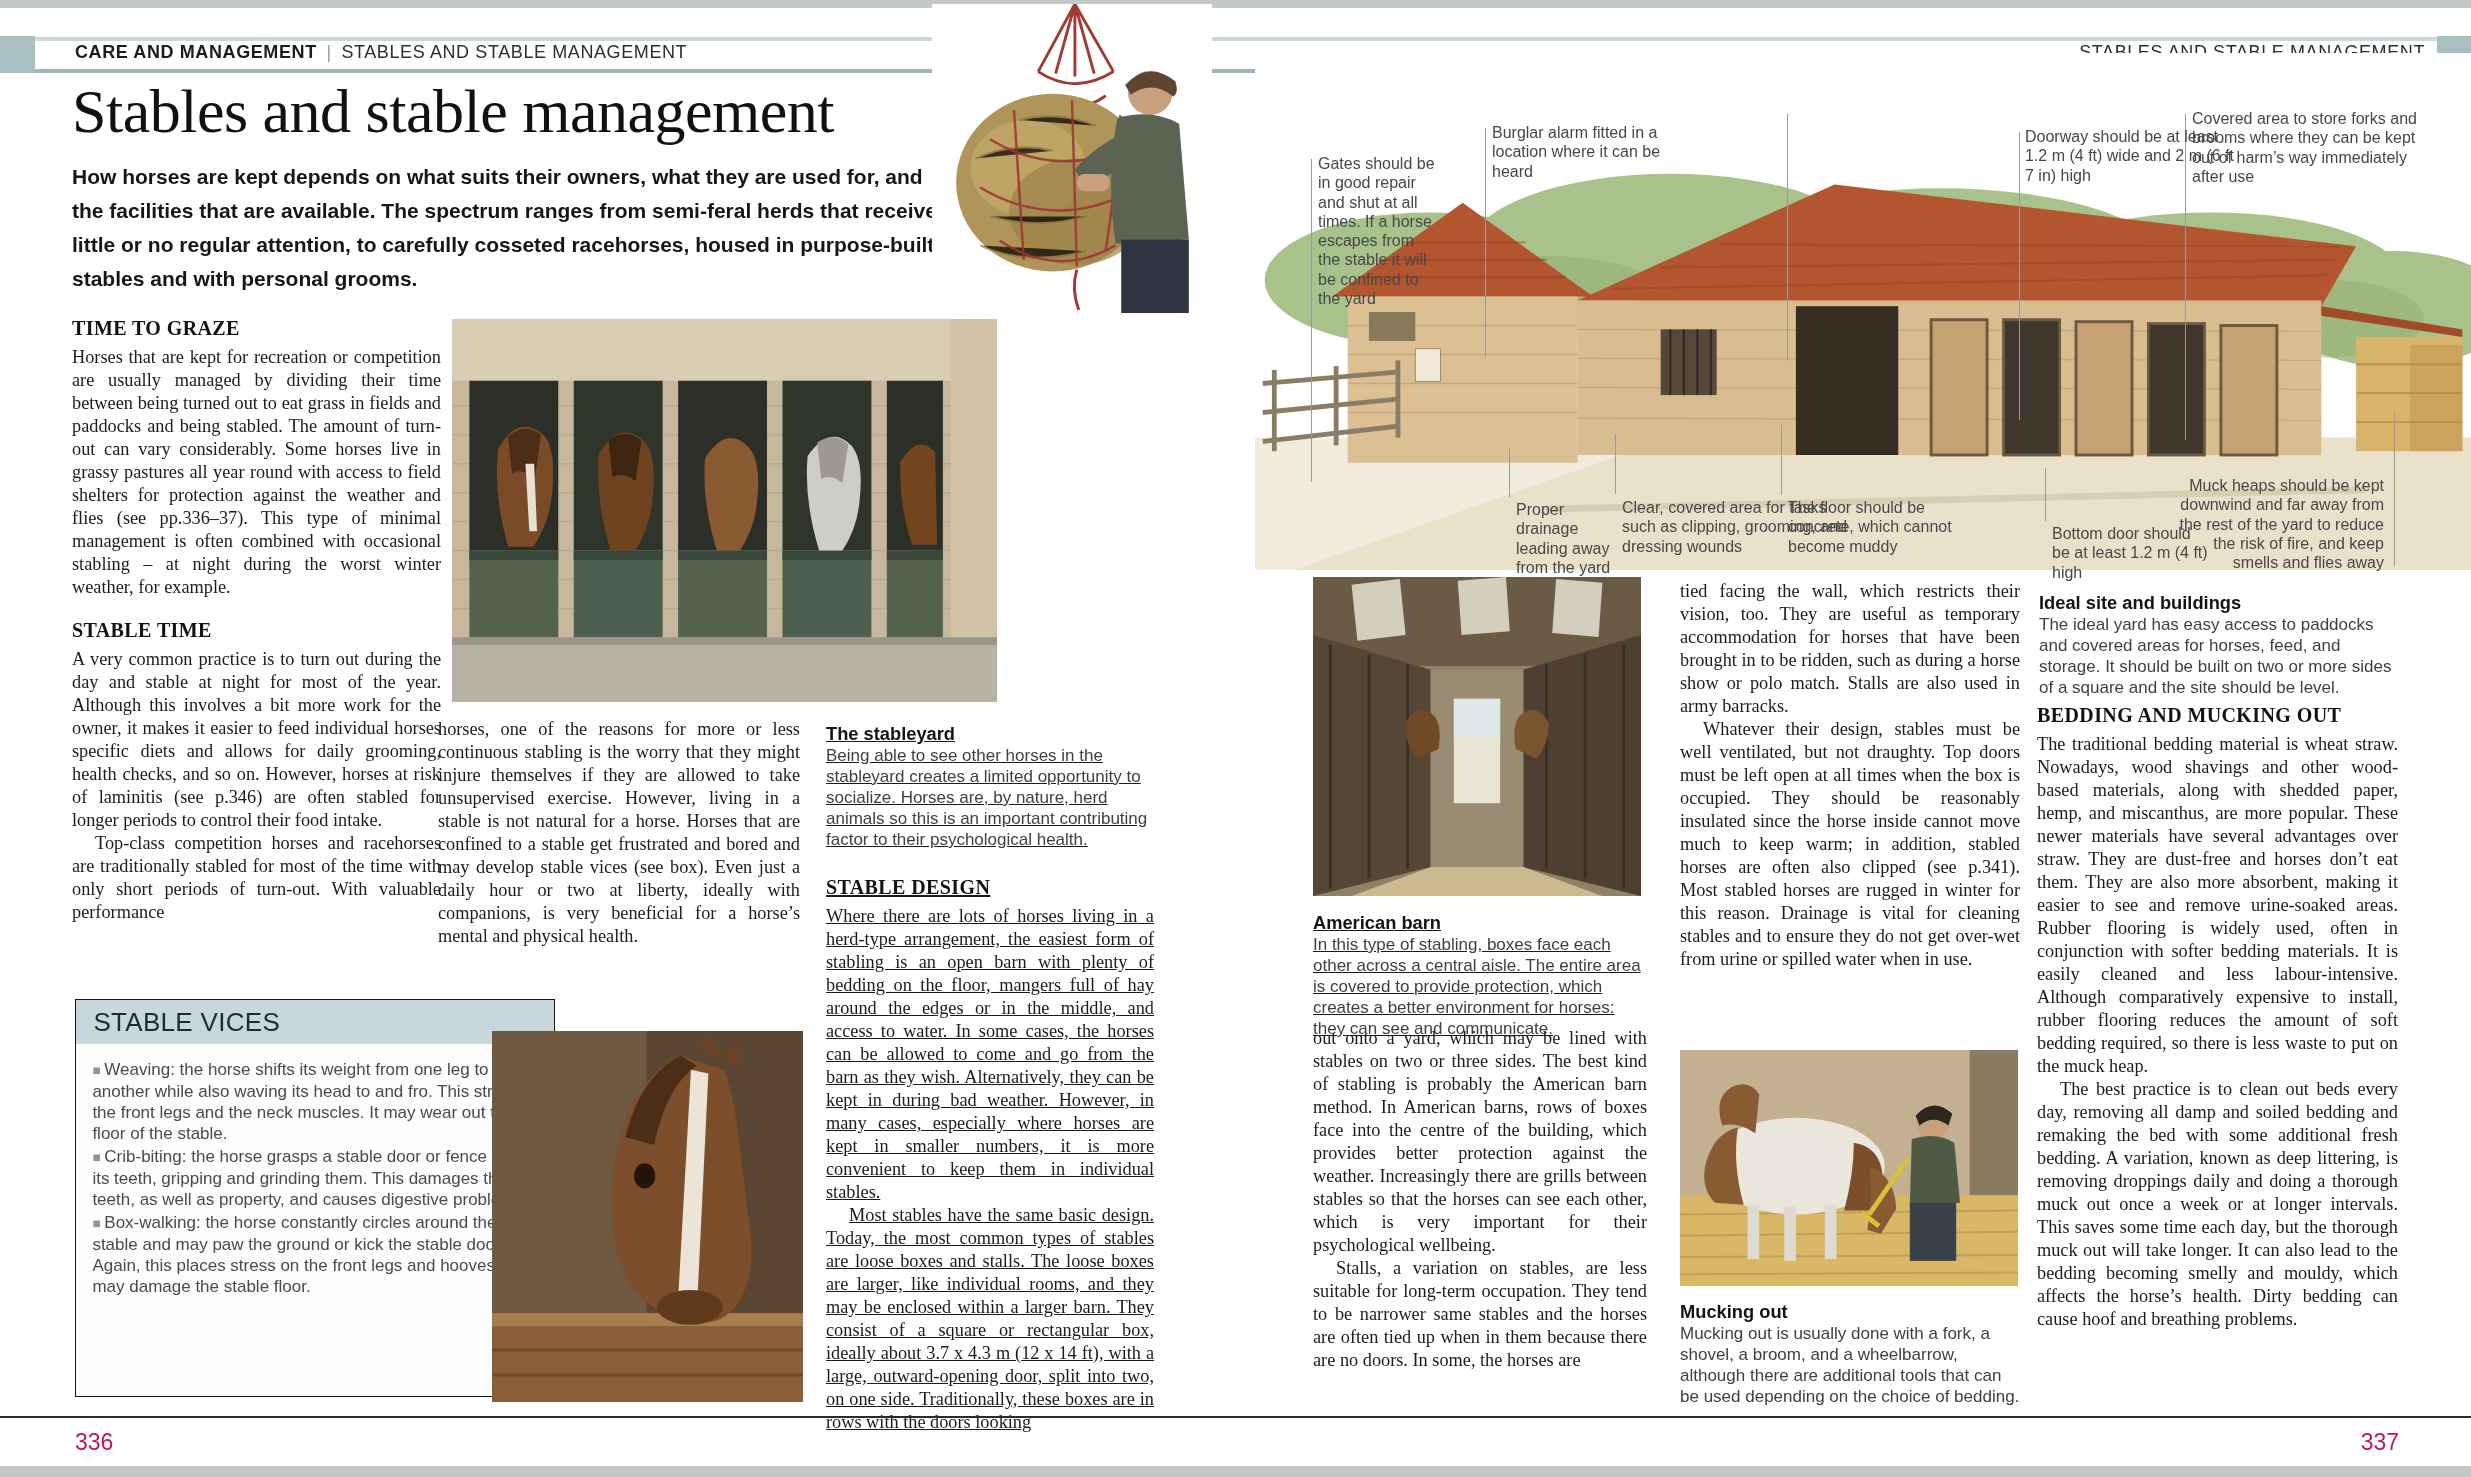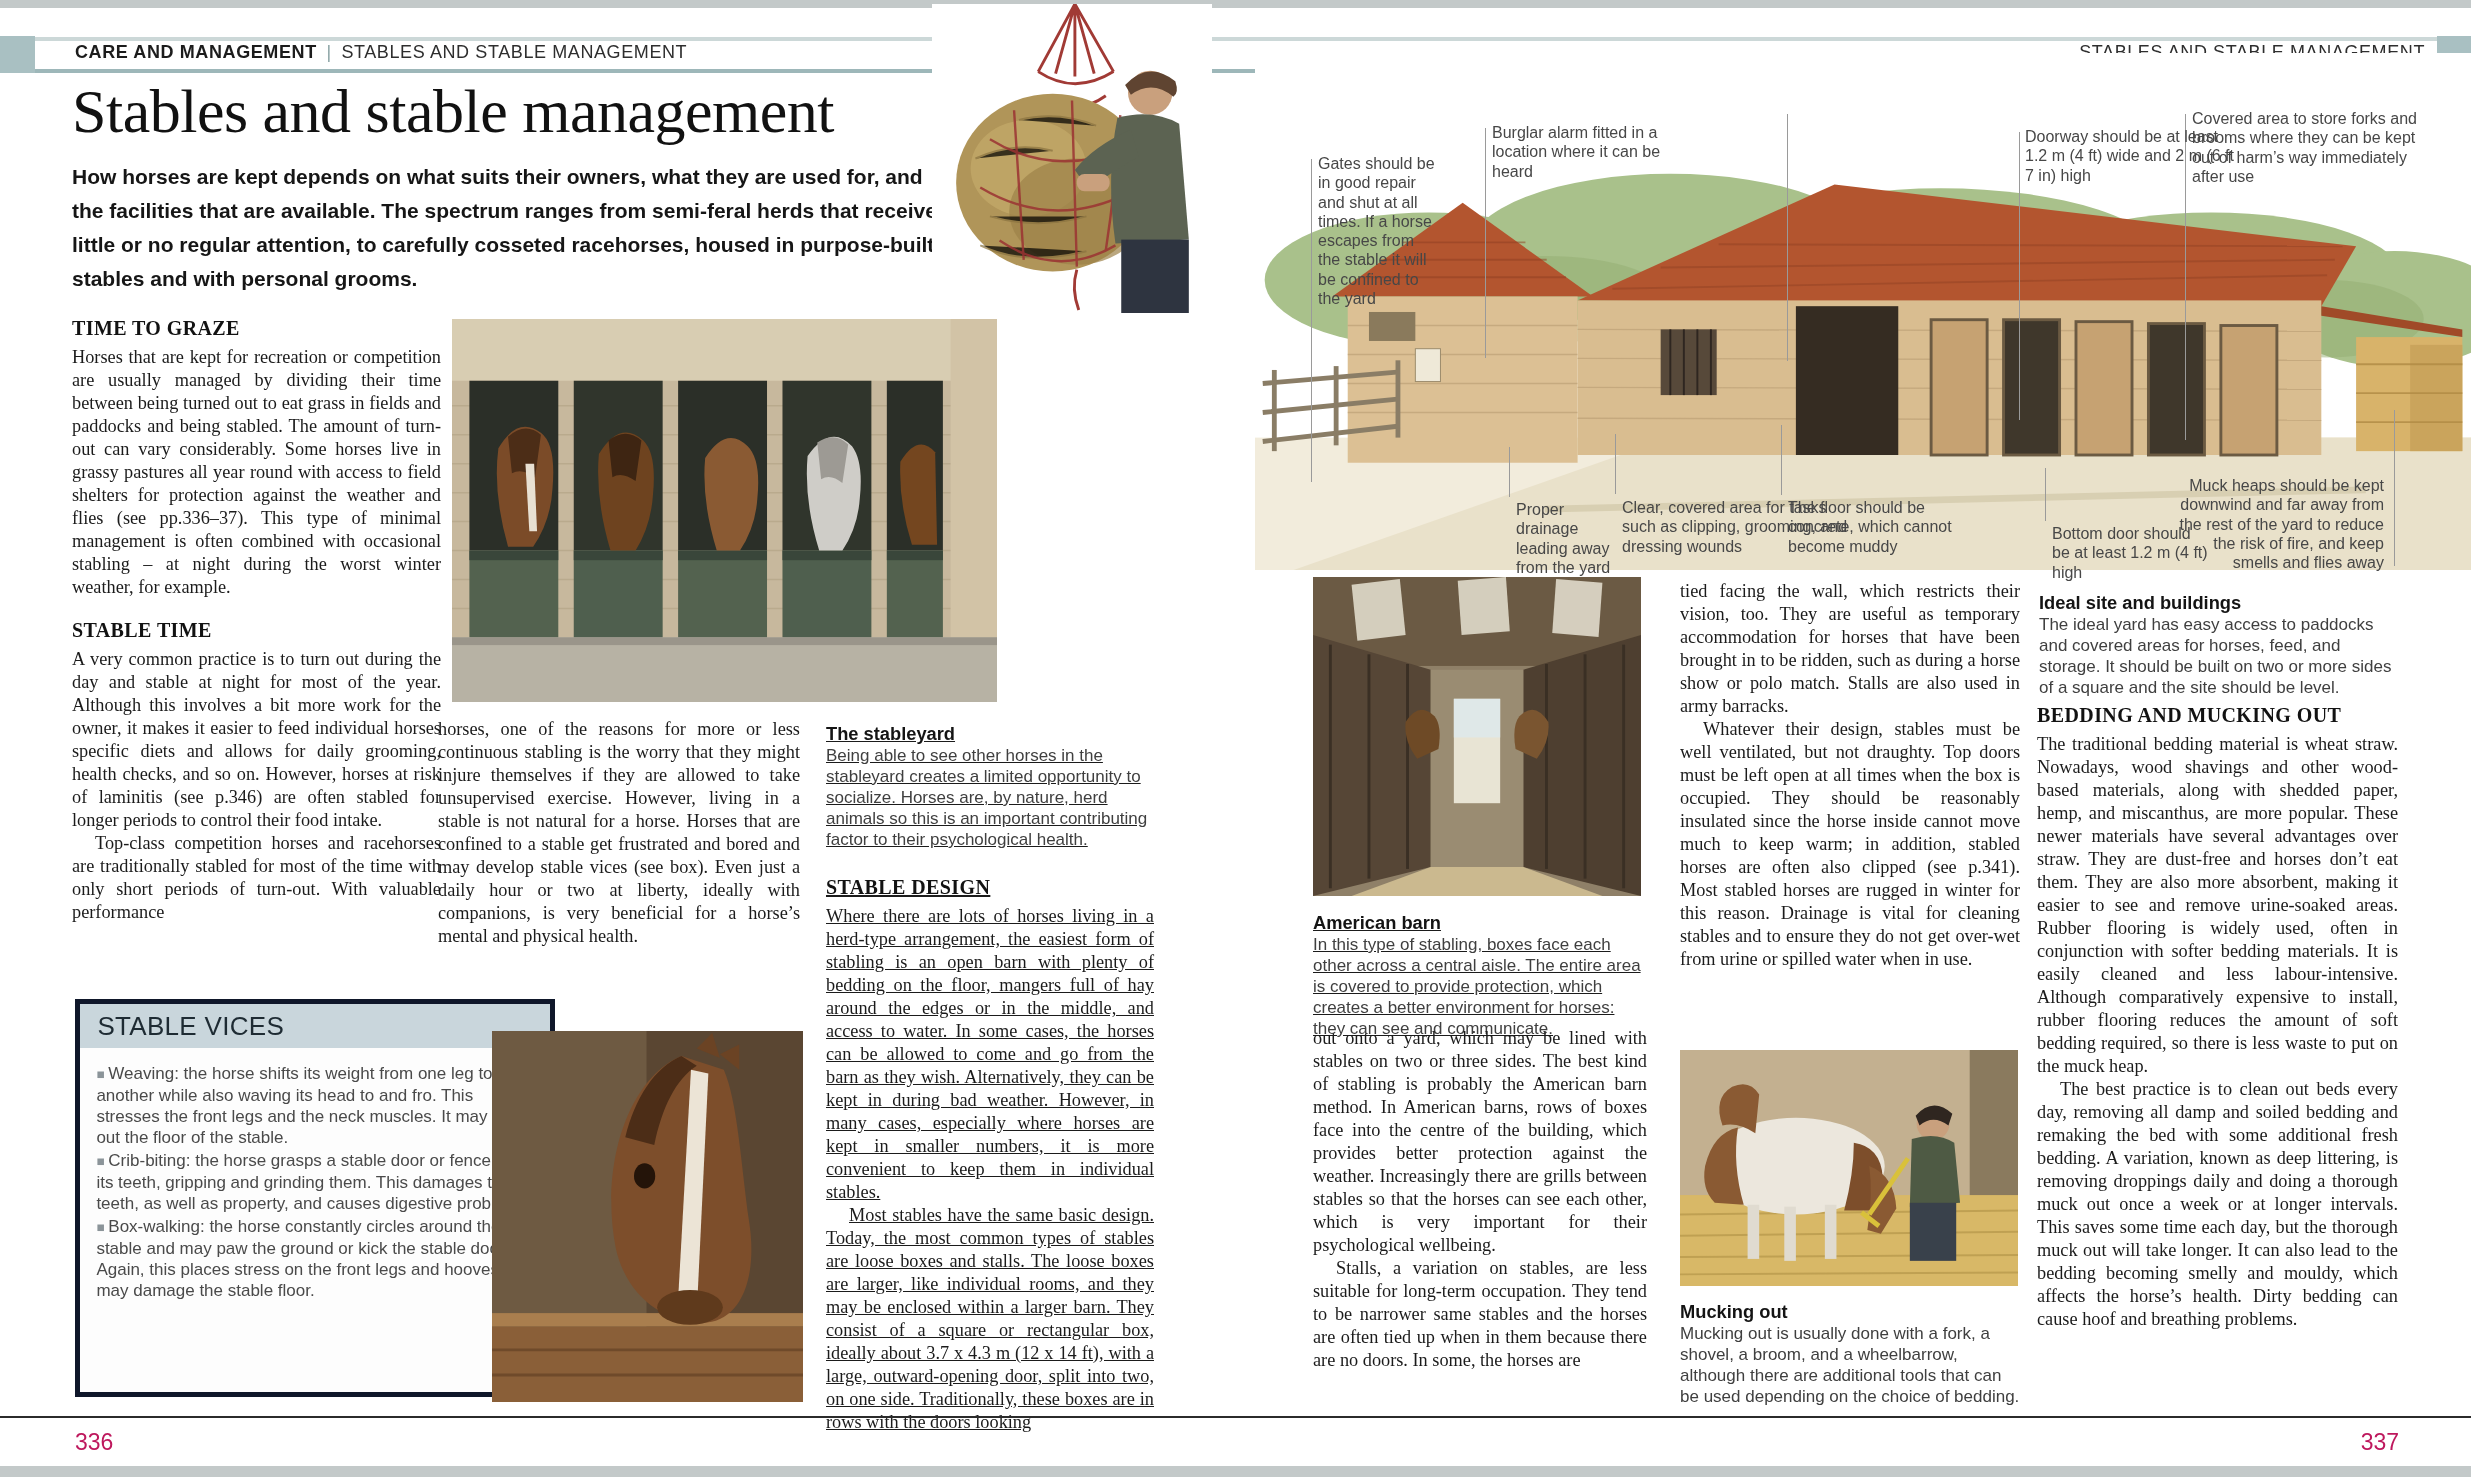--- a/index.html
+++ b/index.html
@@ -25,21 +25,21 @@
   .para{margin:0;}
   .indent{text-indent:23px;}
   .gap{height:19.3px;}
   .caption-t{font:700 18.3px/23px "Liberation Sans",sans-serif;color:#141414;margin:0;text-align:left;}
   .caption-b{font:17px/21px "Liberation Sans",sans-serif;color:#3f3f3f;margin:0;text-align:left;}
   .callout{position:absolute;font:16px/19.3px "Liberation Sans",sans-serif;color:#474747;text-align:left;z-index:3;}
   .callout.r{text-align:right;}
   .lead{position:absolute;width:1.4px;background:#9a9a9a;z-index:2;}
   .photo{position:absolute;overflow:hidden;}
   .photo svg{display:block;width:100%;height:100%;}
-  .vices-box{position:absolute;left:75px;top:999px;width:480px;height:398px;border:5px solid #0f172a;background:#fdfdfd;box-sizing:border-box;}
+  .vices-box{position:absolute;left:75px;top:999px;width:480px;height:398px;border:1px solid #0f172a;background:#fdfdfd;box-sizing:border-box;}
   .vices-head{height:44px;background:var(--vices-band);display:flex;align-items:center;padding-left:17.4px;
               font:400 26px/1 "Liberation Sans",sans-serif;color:#1e2b33;letter-spacing:0.3px;}
   .vices-body{padding:15.4px 16.4px 0 16.4px;}
   .vice{font:17px/21px "Liberation Sans",sans-serif;color:#4a4a4a;margin:0 0 1.9px 0;}
   .vice::before{content:"■ ";color:#8b9499;font-size:13.5px;}
   .pagenum{position:absolute;font:23px "Liberation Sans",sans-serif;color:#be185d;}
   .diagram{position:absolute;left:1255px;top:53px;width:1217px;height:517px;}
   .diagram > svg{position:absolute;left:0;top:0;width:100%;height:100%;z-index:1;}
 </style>
 </head>

